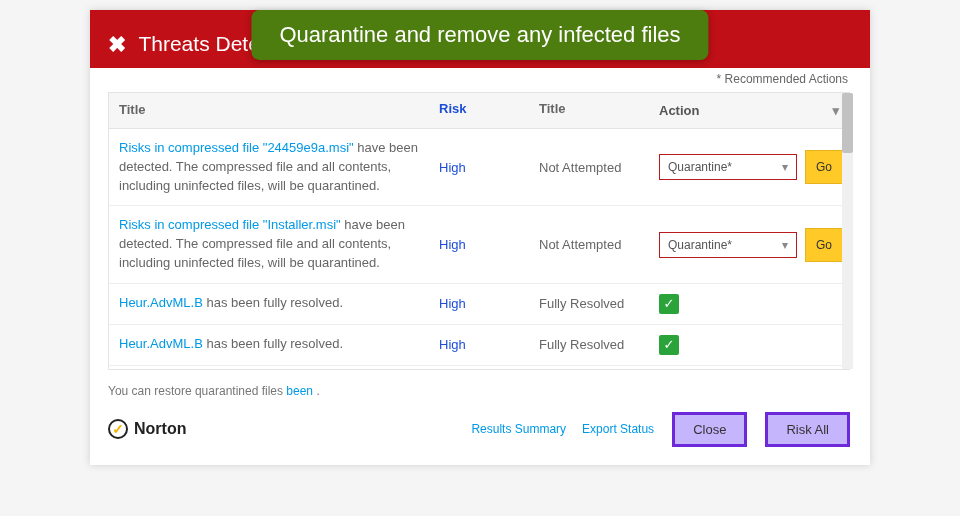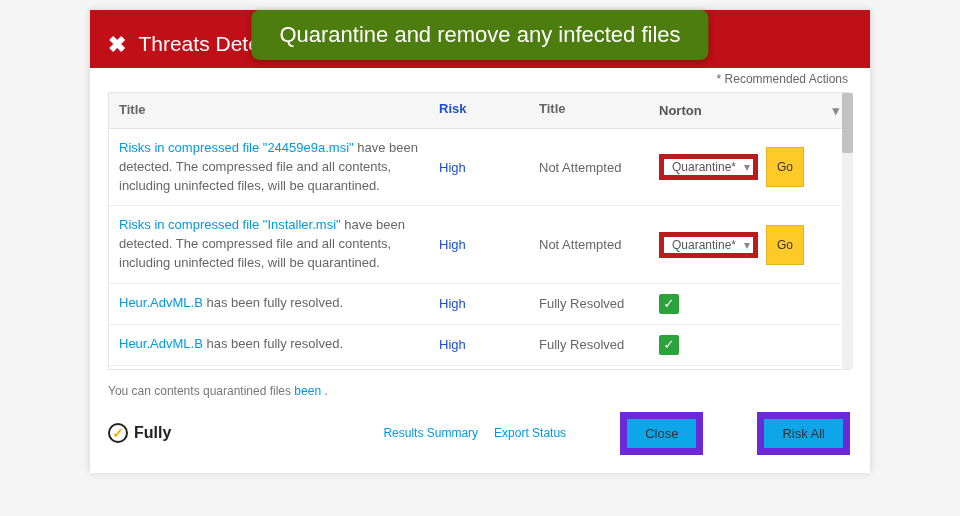--- a/index.html
+++ b/index.html
@@ -82,35 +82,35 @@
   .c-title { flex: 0 0 320px; line-height: 1.45; color:#666;}
   .c-risk { flex: 0 0 100px; color:#1d4ed8;}
   .c-status { flex: 0 0 120px; color:#666;}
   .c-action { flex: 1; display:flex; align-items:center; gap:8px;}
   .c-action-head { flex: 1; display:flex; justify-content:space-between; align-items:center;}
   .link { color: #0099e6; }
   .select {
     display: inline-flex;
     align-items:center;
     justify-content:space-between;
-    border: 5px solid #b91c1c;
+    border: 1px solid #b91c1c;
     background: #fff;
     height: 26px;
     padding: 0 8px;
-    width: 99px;
+    width: 138px;
     font-size: 12px;
     color: #555;
     cursor: pointer;
   }
   .select .caret { color:#888; margin-left:8px; }
   .go-btn {
     background: #ffc928;
     border: 1px solid #e4b31d;
     color: #333;
-    height: 40px;
+    height: 34px;
     padding: 7px 10px;
     font-size: 12px;
     cursor: pointer;
   }
   .check {
     width: 20px; height: 20px;
     background: #2aa33a;
     display:inline-flex;
     align-items:center;
     justify-content:center;
@@ -163,27 +163,26 @@
   .norton-badge {
     width:20px;height:20px;border-radius:50%;
     border:2px solid #222;
     display:inline-flex;align-items:center;justify-content:center;
     color:#f5b200;font-weight:bold;font-size:14px;
   }
   .footer-spacer { flex:1; }
   .footer-links { display:flex; gap:16px; font-size:12px;justify-content:center; }
   .footer-links span { color:#0099e6; cursor:pointer;}
   .btn {
-    background:#0ea5e9;
-    border:7px solid #6d28d9;
+    background:#c4b5fd;
+    border:3px solid #6d28d9;
     color:#333;
     padding:7px 18px;
     font-size:13px;
     cursor:pointer;
-    margin-left:36px;
   }
   .caret-down::after{
     content:"▾"; color:#888;
   }
 </style>
 </head>
 <body>
 
 <div class="banner">
   <span>Quarantine and remove any infected files</span>
@@ -198,21 +197,21 @@
 
   <div class="rec-actions">* Recommended Actions</div>
 
   <div class="table-wrap">
     <div class="scroll-outer">
       <div class="thead">
         <div class="cell c-title">Title</div>
         <div class="cell c-risk">Risk</div>
         <div class="cell c-status">Title</div>
         <div class="cell c-action-head">
-          <span>Norton</span>
+          <span>Action</span>
           <span class="caret-down"></span>
         </div>
       </div>
       <div class="scroll-body" id="rows">
           <div class="row">
             <div class="cell c-title"><span class="link">Risks in compressed file "24459e9a.msi"</span><span> have been detected. The compressed file and all contents, including uninfected files, will be quarantined.</span></div>
             <div class="cell c-risk">High</div>
             <div class="cell c-status">Not Attempted</div>
             <div class="cell c-action">
               <div class="select">
@@ -257,26 +256,26 @@
             <div class="cell c-action"></div>
           </div>
         </div>
       <div class="scrollbar-track"></div>
       <div class="scrollbar-thumb"></div>
     </div>
   </div>
 
   <div class="footer">
     <div class="restore-line">
-      <span>You can contents quarantined files </span><span class="link">been</span><span> .</span>
+      <span>You can restore quarantined files </span><span class="link">been</span><span> .</span>
     </div>
     <div class="footer-bar">
       <div class="norton-logo">
         <span class="norton-badge">✓</span>
-        <span>Fully</span>
+        <span>Norton</span>
       </div>
       <div class="footer-spacer"></div>
       <div class="footer-links">
         <span>Results Summary</span>
         <span>Export Status</span>
       </div>
       <button class="btn">Close</button>
       <button class="btn">Risk All</button>
     </div>
   </div>

